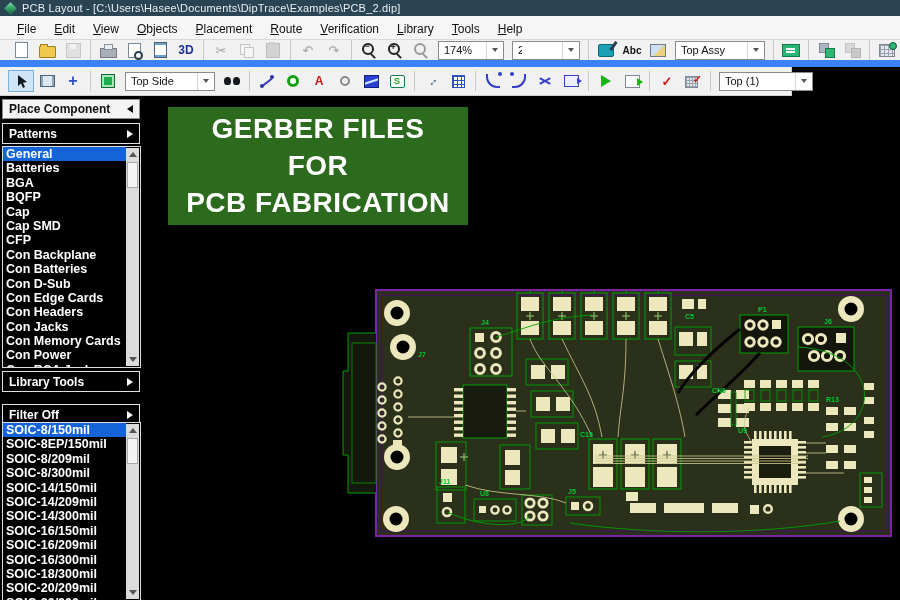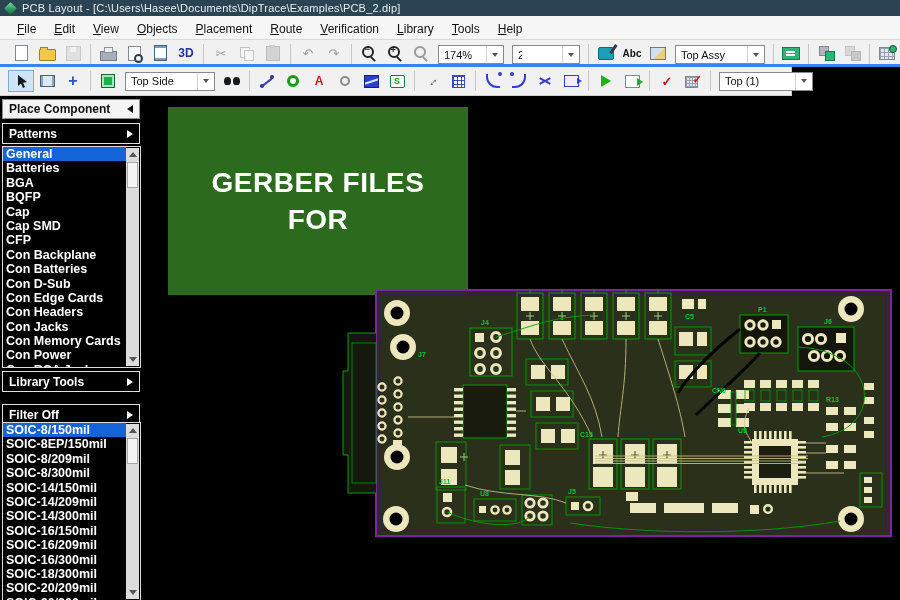--- a/index.html
+++ b/index.html
@@ -14,21 +14,21 @@
   .title-text{color:#e8eef2;font-size:11px;letter-spacing:.2px;white-space:nowrap;}
 
   
   .menubar{position:absolute;left:0;top:16px;width:900px;height:24px;background:#f6f6f6;
     border-bottom:1px solid #d9d9d9;display:flex;align-items:flex-end;box-sizing:border-box;padding-left:8px;}
   .menu-item{display:inline-block;font-size:12px;color:#111;padding:3px 9px;cursor:default;}
   .menu-item::first-letter{text-decoration:underline;}
 
   
   .toolbar1{position:absolute;left:0;top:40px;width:900px;height:27px;background:#f1f1f1;
-    border-bottom:3px solid #3b82f6;display:flex;align-items:flex-end;box-sizing:border-box;padding-left:2px;}
+    border-bottom:7px solid #3b82f6;display:flex;align-items:center;box-sizing:border-box;padding-left:2px;}
   .toolbar2-row{position:absolute;left:0;top:67px;width:900px;height:29px;display:flex;background:#000;}
   .toolbar2{width:792px;height:29px;background:#f1f1f1;border-bottom:1px solid #cfcfcf;border-right:1px solid #cfcfcf;
     display:flex;align-items:center;box-sizing:border-box;padding-left:2px;}
   .grip{width:6px;height:20px;margin:0 3px;background-image:radial-gradient(#b5b5b5 1px,transparent 1px);
     background-size:3px 3px;}
   .sep{width:1px;height:20px;background:#c6c6c6;margin:0 4px;flex:none;}
   .tb-btn{width:26px;height:22px;display:flex;align-items:center;justify-content:center;flex:none;
     border:1px solid transparent;box-sizing:border-box;}
   .tb-btn.pressed{background:#cfe4f7;border:1px solid #7ab0e0;}
   .dim{opacity:.42;filter:grayscale(1);}
@@ -124,21 +124,21 @@
   .side-list li.sel{background:#1464d8;}
   .vscroll{position:absolute;top:1px;right:1px;bottom:1px;width:13px;background:#dcdcdc;}
   .sb-up,.sb-down{position:absolute;left:0;width:13px;height:13px;display:flex;align-items:center;justify-content:center;background:#dcdcdc;}
   .sb-up{top:0;}.sb-down{bottom:0;}
   .sb-up::after{content:"";width:0;height:0;border-bottom:5px solid #555;border-left:4px solid transparent;border-right:4px solid transparent;}
   .sb-down::after{content:"";width:0;height:0;border-top:5px solid #555;border-left:4px solid transparent;border-right:4px solid transparent;}
   .sb-thumb{position:absolute;left:1px;right:1px;top:14px;height:26px;background:#f4f4f4;border:1px solid #a8a8a8;box-sizing:border-box;}
 
   
   .canvas{position:absolute;left:143px;top:96px;width:757px;height:504px;background:#000;overflow:hidden;}
-  .banner{position:absolute;left:25px;top:11px;width:300px;height:188px;background:#2c6a1d;
+  .banner{position:absolute;left:25px;top:11px;width:300px;height:118px;background:#2c6a1d;
     display:flex;flex-direction:column;align-items:center;justify-content:center;gap:9px;}
   .banner div{color:#fff;font-weight:bold;font-size:28px;letter-spacing:.5px;line-height:1;white-space:nowrap;}
   .pcb-wrap{position:absolute;left:197px;top:191px;width:555px;height:252px;}
 </style>
 </head>
 <body>
 
 <div class="screen">
 
   <div class="titlebar">
@@ -409,20 +409,21 @@
         <div class="sb-down"></div>
       </div>
     </div>
   </div>
 
   <div class="canvas">
 
     <div class="banner">
       <div>GERBER FILES</div>
       <div>FOR</div>
+      <div>PCB FABRICATION</div>
     </div>
 
     <div class="pcb-wrap">
       <svg width="555" height="252" viewBox="0 0 555 252">
 
         <rect x="36" y="3" width="515" height="246" fill="#2b301b" stroke="#7b22a8" stroke-width="2"></rect>
         <rect x="41" y="8" width="505" height="236" fill="none" stroke="#45125e" stroke-width="1.2"></rect>
 
         <path d="M36 46 L8 46 L8 84 L3 84 L3 168 L8 168 L8 206 L36 206" fill="#15180c" stroke="#00a000" stroke-width="1"></path>
         <rect x="12" y="56" width="24" height="140" fill="none" stroke="#00a000" stroke-width="0.8"></rect>

